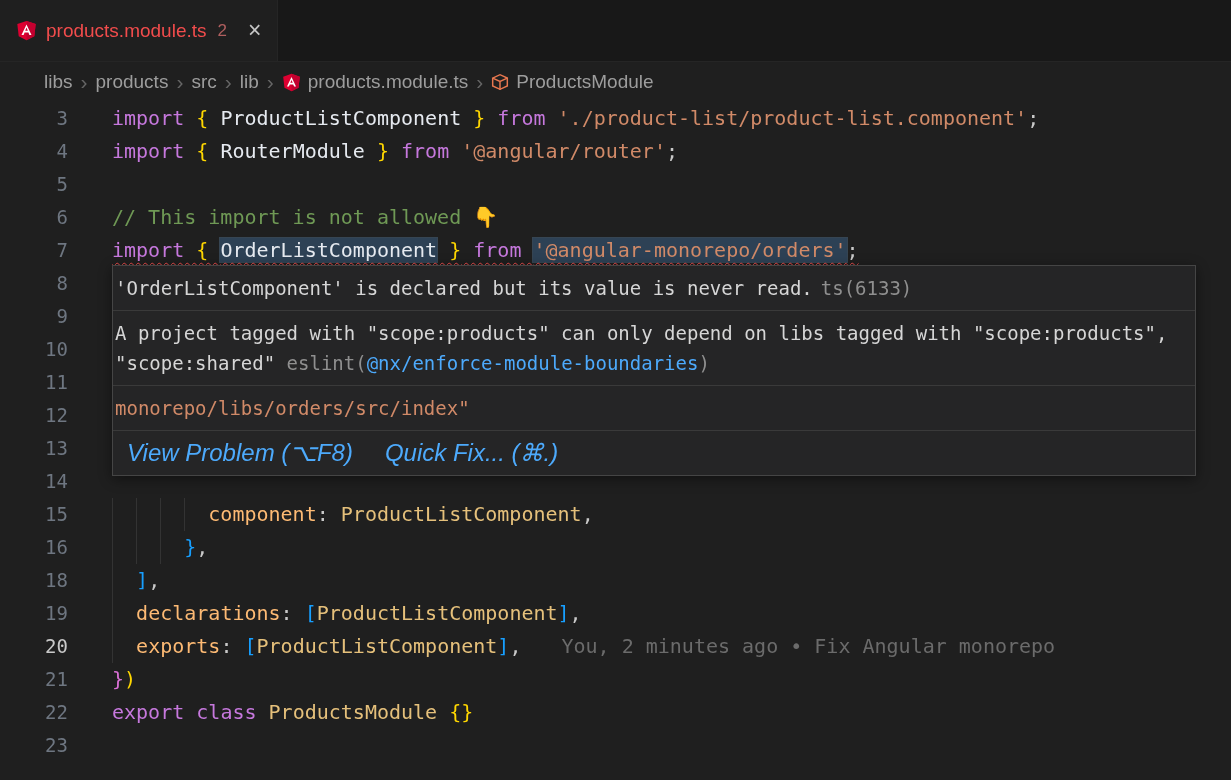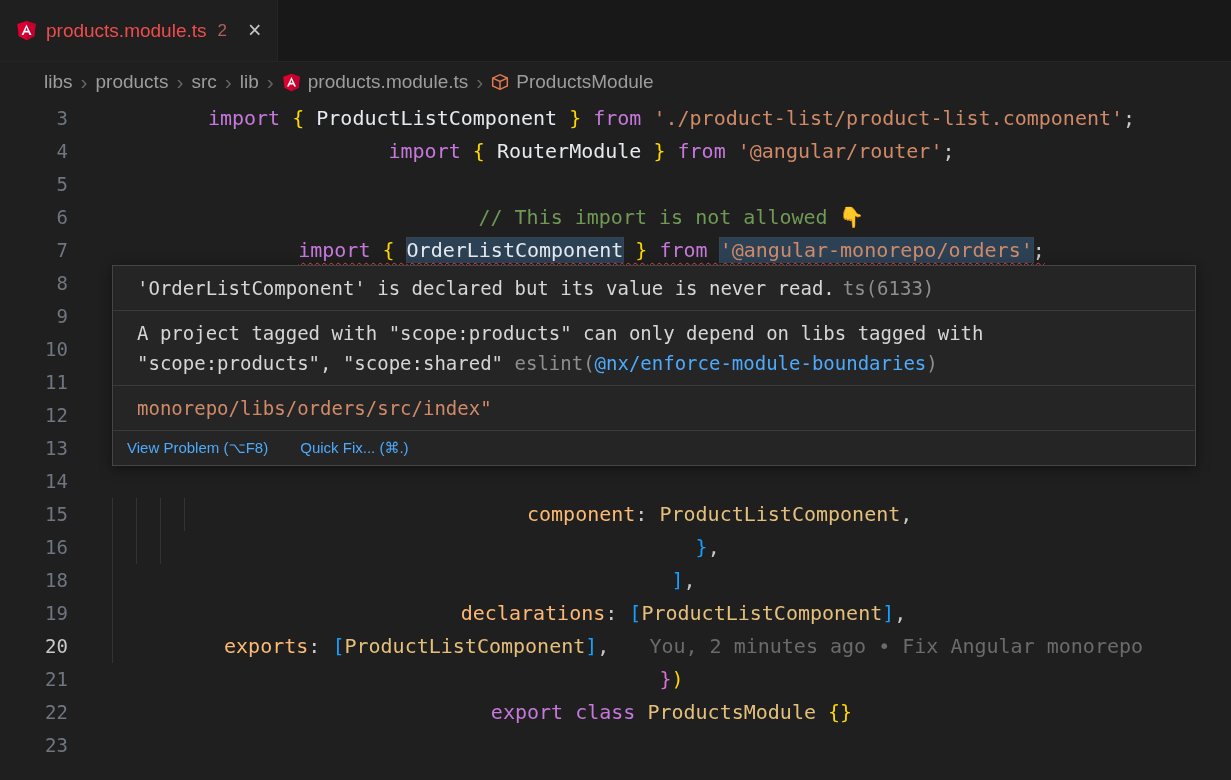--- a/index.html
+++ b/index.html
@@ -18,49 +18,49 @@
   .breadcrumb { height:40px; display:flex; align-items:center; padding-left:44px; font-size:19px; color:#9d9d9d; background:#1f1f1f; }
   .bc-item { display:flex; align-items:center; gap:7px; cursor:pointer; white-space:nowrap; }
   .bc-sep { color:#666; font-size:21px; padding:0 8px; }
   .bc-ic { display:flex; align-items:center; }
 
   
   .editor-body { position:relative; font-family:"DejaVu Sans Mono","Liberation Mono",monospace; font-size:20px; }
   .line { display:flex; height:33px; line-height:33px; }
   .ln { width:68px; text-align:right; color:#6e7681; font-size:19px; flex:none; cursor:pointer; }
   .line.active .ln { color:#c9c9c9; }
-  .code { margin-left:44px; white-space:pre; position:relative; flex:1; cursor:text;text-align:center; }
+  .code { margin-left:44px; white-space:pre; position:relative; flex:1; cursor:text; }
   .guide { position:absolute; top:0; bottom:0; width:1px; background:#333; }
 
   .tk.kw  { color:#c678dd; }
   .tk.imp { color:#e6eaf0; }
   .tk.cl  { color:#e5c07b; }
   .tk.pr  { color:#fdba74; }
   .tk.str { color:#d18a68; }
   .tk.cm  { color:#6f9955; }
   .tk.pn  { color:#c9c9c9; }
   .tk.b1  { color:#ffd700; }
   .tk.b2  { color:#da70d6; }
   .tk.b3  { color:#179fff; }
   .tk.hl  { background:rgba(56,93,130,.55); box-shadow:0 0 0 1px rgba(96,140,180,.35); }
   .wavy   { text-decoration:underline wavy #f14c4c; text-decoration-thickness:1px;
             text-underline-offset:5px; text-decoration-skip-ink:none; }
   .blame  { color:#6b6b6b; margin-left:40px; }
 
   
   .hover { position:absolute; left:112px; top:163px; width:1084px; background:#252526;
            border:1px solid #454545; box-shadow:0 3px 12px rgba(0,0,0,.45); z-index:5; font-size:19px; }
-  .h-row { padding:7px 24px; line-height:30px; border-bottom:1px solid #3a3a3a; color:#d6d6d6;
+  .h-row { padding:7px 2px; line-height:30px; border-bottom:1px solid #3a3a3a; color:#d6d6d6;
            overflow-wrap:break-word; white-space:normal; }
   .h-dim { color:#8f8f8f; margin-left:8px; }
   .h-dim2 { color:#8f8f8f; }
   .h-link { color:#4daafc; cursor:pointer; }
   .h-kw  { color:#4ec9b0; margin-right:12px; }
   .h-str { color:#d18a68; }
-  .h-actions { padding:8px 14px; display:flex; gap:32px; font-family:"Liberation Sans",sans-serif; font-size:15px; }
+  .h-actions { padding:8px 14px; display:flex; gap:32px; font-family:"Liberation Sans",sans-serif; font-size:24px;font-style:italic; }
   .h-actions a { color:#4daafc; cursor:pointer; text-decoration:none; }
 </style>
 </head>
 <body>
 
 <div class="tabbar">
   <div class="tab">
     <span class="bc-ic">
       <svg viewBox="0 0 24 24" width="21" height="21">
         <polygon points="12,1 22.5,4.7 20.9,18.5 12,23 3.1,18.5 1.5,4.7" fill="#dd0031"></polygon>

